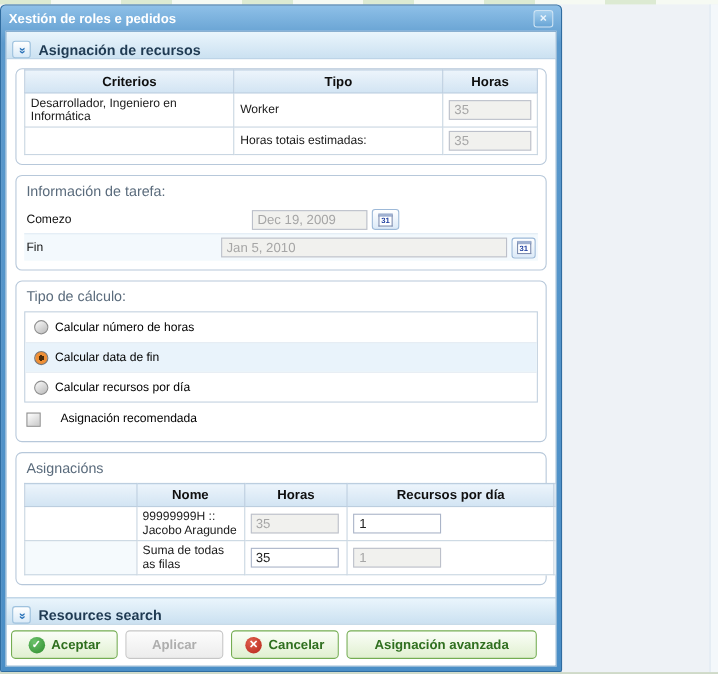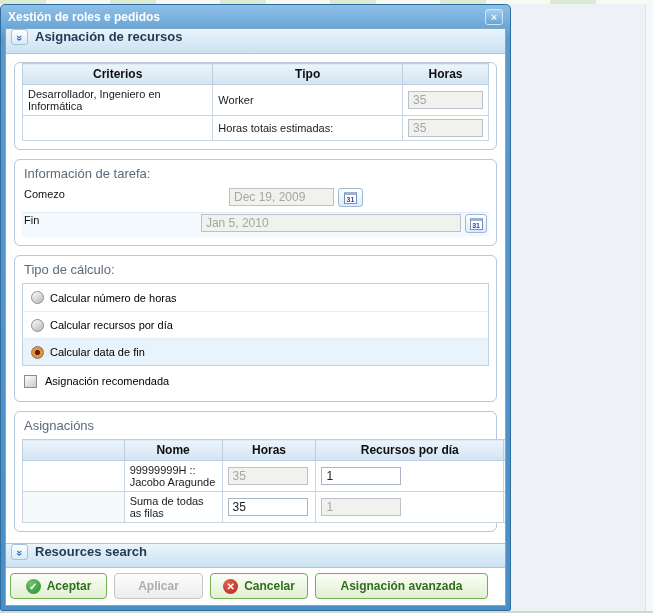--- a/index.html
+++ b/index.html
@@ -21,21 +21,21 @@
     background:linear-gradient(180deg,#8ec0e8,#5b99cc 34px,#4a8ec6);
     border:1px solid #2f6ca0; border-radius:5px 5px 2px 2px;
     padding:0 4px 4px; display:flex; flex-direction:column; }
   .titlebar { height:23px; display:flex; align-items:center; padding:0 3px; }
   .title { color:#fff; font-size:12px; font-weight:bold; }
   .close-btn { margin-left:auto; width:18px; height:16px; border:1px solid #cfe4f4; border-radius:3px;
     background:linear-gradient(#a5cfee,#68a5d6); color:#eaf4fc; font-size:11px; font-weight:bold;
     line-height:14px; text-align:center; cursor:pointer; }
 
   .panel { flex:1; border:1px solid #7ea8cc; background:#fff; display:flex; flex-direction:column; overflow:hidden; }
-  .p-header { min-height:25px; display:flex; align-items:flex-start; gap:7px; padding:0 5px;
+  .p-header { min-height:25px; display:flex; align-items:flex-end; gap:7px; padding:0 5px;
     background:linear-gradient(#eaf5fc,#cbe1f1); border-bottom:1px solid #a9c7de;
     color:#1f3a52; font-weight:bold; font-size:13px; }
   .p-header.bottom { border-top:1px solid #a9c7de; }
   .collapse-btn { width:17px; height:16px; border:1px solid #9fc2de; border-radius:3px;
     background:linear-gradient(#ffffff,#d9eaf7); color:#2a72b8;
     display:inline-flex; align-items:center; justify-content:center; cursor:pointer; }
   .collapse-btn .glyph { display:inline-block; transform:rotate(90deg); font-size:11px; font-weight:bold; letter-spacing:-1px; line-height:1; }
 
   .p-body { flex:1; padding:8px 8px 0; background:#fff; }
 
@@ -46,38 +46,38 @@
   .t1 { width:100%; }
   th { background:linear-gradient(#ecf4fb,#d2e4f3); border:1px solid #bccedf;
     font-size:12px; font-weight:bold; padding:3px 4px; color:#0f0f0f; text-align:center; }
   td { border:1px solid #c9d6e2; padding:3px 5px; background:#fff; }
 
   .inp { height:18px; border:1px solid #aab4c8; font-size:12px; padding:1px 4px; font-family:inherit; }
   .inp:disabled { background:#f1f1ee; color:#a6a6a6; border-color:#bcc0ca; }
   .inp.en { background:#fff; color:#222; }
   .w75 { width:75px; } .w105 { width:105px; } .w300 { width:300px; } .w80 { width:80px; }
 
-  .trow { display:flex; min-height:25px; padding:1px 2px; font-size:11px; }
+  .trow { display:flex; align-items:center; min-height:25px; padding:1px 2px; font-size:11px; }
   .trow + .trow { background:#f3f9fd; border-top:1px solid #e2ecf4; }
   .trow .lbl { width:205px; color:#111; }
   .cal-btn { width:25px; height:19px; margin-left:4px; border:1px solid #9db9d8; border-radius:3px;
     background:linear-gradient(#ffffff,#dceaf8); display:inline-flex; align-items:center; justify-content:center; cursor:pointer; }
   .cal { width:13px; height:12px; border:1px solid #7d8db0; border-top:3px solid #9fb0d0; background:#fff;
     font-size:7px; font-weight:bold; color:#1f3f9f; line-height:9px; text-align:center; }
   .cal::after { content:"31"; }
 
   .calc-box { border:1px solid #c2d1df; }
   .copt { display:flex; align-items:center; gap:6px; height:27px; padding:0 8px; font-size:11px; cursor:default; }
   .copt.sel { background:#e9f3fb; }
   .copt + .copt { border-top:1px solid #e6edf3; }
   .radio { width:13px; height:13px; border-radius:50%; border:1px solid #8d8d8d;
     background:linear-gradient(145deg,#fbfbfb,#b9b9b9); flex:0 0 auto; }
   .radio.sel { background:radial-gradient(circle at 50% 50%, #4a2a08 0 2.5px, #ef8f35 2.5px 5.5px, #cf6a14 5.5px);
     border-color:#7a7a7a; }
-  .cbrow { display:flex; align-items:center; gap:8px; height:24px; margin-top:3px; padding:0 2px; font-size:11px; }
+  .cbrow { display:flex; align-items:center; gap:18px; height:24px; margin-top:3px; padding:0 2px; font-size:11px; }
   .cbox { width:13px; height:13px; border:1px solid #8d8d8d; background:linear-gradient(145deg,#ffffff,#c9c9c9); flex:0 0 auto; }
 
   .t2 { width:589px; }
   .t2 td { vertical-align:middle; }
   .t2 tr.alt td { background:#f5fafd; }
   .t2 tr.alt td.white { background:#fff; }
   .trash-btn { display:inline-flex; align-items:center; cursor:pointer; background:none; border:none; padding:0; }
 
   .footer { display:flex; gap:7px; padding:5px 4px 6px; background:#fff; align-items:center; }
   .btn { height:26px; display:inline-flex; align-items:center; justify-content:center; gap:6px;
@@ -160,27 +160,27 @@
         </div>
       </div>
 
       <div class="fieldset">
         <div class="fs-title">Tipo de cálculo:</div>
         <div class="calc-box">
           <div class="copt">
             <span class="radio"></span>
             <span>Calcular número de horas</span>
           </div>
+          <div class="copt sel">
+            <span class="radio sel"></span>
+            <span>Calcular data de fin</span>
+          </div>
           <div class="copt">
             <span class="radio"></span>
             <span>Calcular recursos por día</span>
-          </div>
-          <div class="copt sel">
-            <span class="radio sel"></span>
-            <span>Calcular data de fin</span>
           </div>
         </div>
         <div class="cbrow">
           <span class="cbox"></span>
           <span>Asignación recomendada</span>
         </div>
       </div>
 
       <div class="fieldset">
         <div class="fs-title">Asignacións</div>

